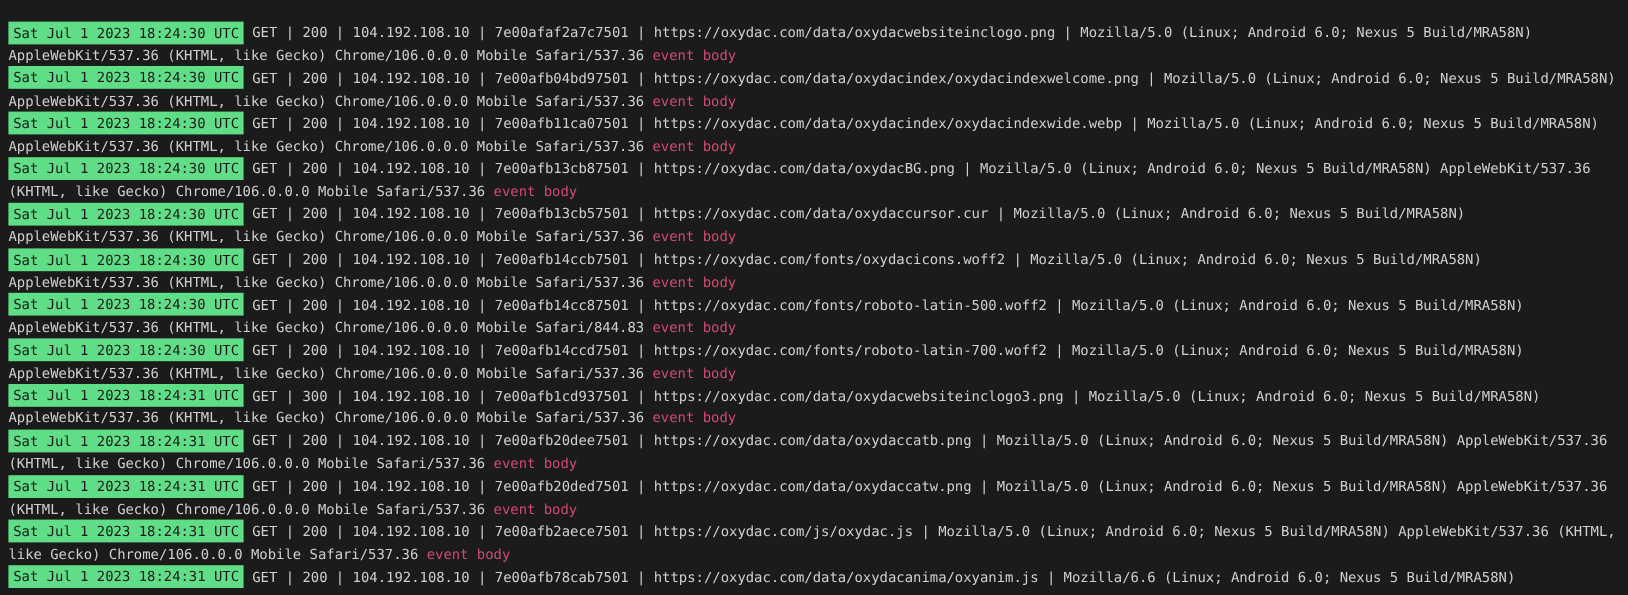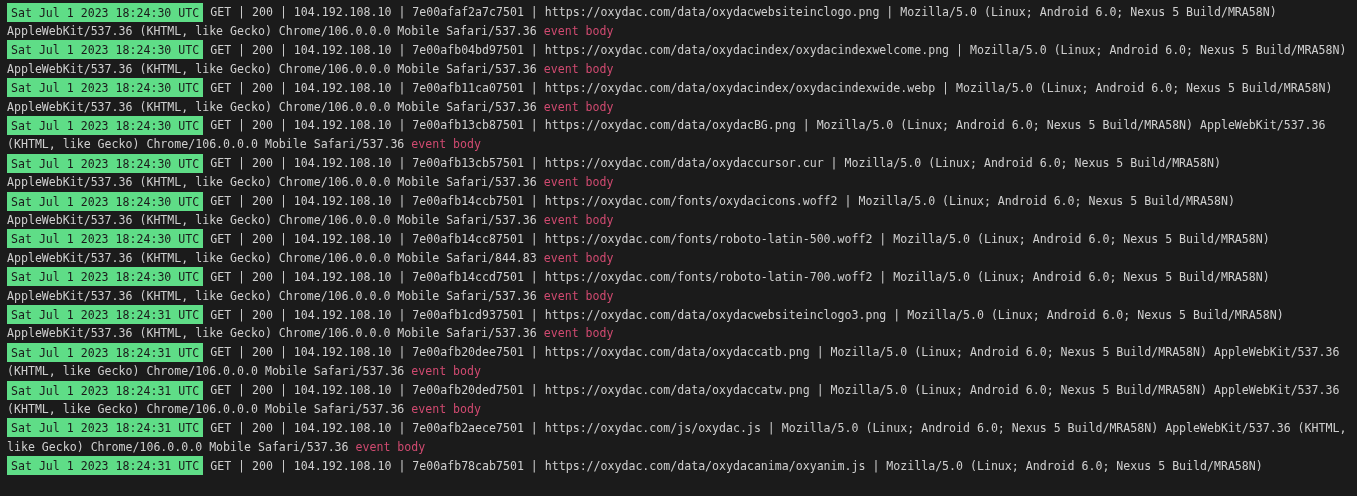--- a/index.html
+++ b/index.html
@@ -10,21 +10,21 @@
   body {
     width: 1357px;
     height: 496px;
     overflow: hidden;
   }
   .log {
     box-sizing: border-box;
     width: 1357px;
     height: 496px;
     overflow: hidden;
-    padding: 3px 7px 0 7px;
+    padding: 18px 7px 0 7px;
     font-family: "DejaVu Sans Mono", "Liberation Mono", monospace;
     font-size: 11.58px;
     line-height: 18.9px;
     color: var(--text, #cfcfcf);
   }
   .entry {
     white-space: pre-wrap;
     word-break: normal;
   }
   .ts {
@@ -50,22 +50,22 @@
     <div class="entry"><span class="ts">Sat Jul 1 2023 18:24:30 UTC</span><span class="tail"> GET | 200 | 104.192.108.10 | 7e00afb13cb87501 | https://oxydac.com/data/oxydacBG.png | Mozilla/5.0 (Linux; Android 6.0; Nexus 5 Build/MRA58N) AppleWebKit/537.36 (KHTML, like Gecko) Chrome/106.0.0.0 Mobile Safari/537.36 </span><span class="evt">event body</span></div>
 
     <div class="entry"><span class="ts">Sat Jul 1 2023 18:24:30 UTC</span><span class="tail"> GET | 200 | 104.192.108.10 | 7e00afb13cb57501 | https://oxydac.com/data/oxydaccursor.cur | Mozilla/5.0 (Linux; Android 6.0; Nexus 5 Build/MRA58N) AppleWebKit/537.36 (KHTML, like Gecko) Chrome/106.0.0.0 Mobile Safari/537.36 </span><span class="evt">event body</span></div>
 
     <div class="entry"><span class="ts">Sat Jul 1 2023 18:24:30 UTC</span><span class="tail"> GET | 200 | 104.192.108.10 | 7e00afb14ccb7501 | https://oxydac.com/fonts/oxydacicons.woff2 | Mozilla/5.0 (Linux; Android 6.0; Nexus 5 Build/MRA58N) AppleWebKit/537.36 (KHTML, like Gecko) Chrome/106.0.0.0 Mobile Safari/537.36 </span><span class="evt">event body</span></div>
 
     <div class="entry"><span class="ts">Sat Jul 1 2023 18:24:30 UTC</span><span class="tail"> GET | 200 | 104.192.108.10 | 7e00afb14cc87501 | https://oxydac.com/fonts/roboto-latin-500.woff2 | Mozilla/5.0 (Linux; Android 6.0; Nexus 5 Build/MRA58N) AppleWebKit/537.36 (KHTML, like Gecko) Chrome/106.0.0.0 Mobile Safari/844.83 </span><span class="evt">event body</span></div>
 
     <div class="entry"><span class="ts">Sat Jul 1 2023 18:24:30 UTC</span><span class="tail"> GET | 200 | 104.192.108.10 | 7e00afb14ccd7501 | https://oxydac.com/fonts/roboto-latin-700.woff2 | Mozilla/5.0 (Linux; Android 6.0; Nexus 5 Build/MRA58N) AppleWebKit/537.36 (KHTML, like Gecko) Chrome/106.0.0.0 Mobile Safari/537.36 </span><span class="evt">event body</span></div>
 
-    <div class="entry"><span class="ts">Sat Jul 1 2023 18:24:31 UTC</span><span class="tail"> GET | 200 | 104.192.108.10 | 7e00afb1cd937501 | https://oxydac.com/data/oxydacwebsiteinclogo3.png | Mozilla/5.0 (Linux; Android 6.0; Nexus 5 Build/MRA58N) AppleWebKit/537.36 (KHTML, like Gecko) Chrome/106.0.0.0 Mobile Safari/537.36 </span><span class="evt">event body</span></div>
+    <div class="entry"><span class="ts">Sat Jul 1 2023 18:24:31 UTC</span><span class="tail"> GET | 300 | 104.192.108.10 | 7e00afb1cd937501 | https://oxydac.com/data/oxydacwebsiteinclogo3.png | Mozilla/5.0 (Linux; Android 6.0; Nexus 5 Build/MRA58N) AppleWebKit/537.36 (KHTML, like Gecko) Chrome/106.0.0.0 Mobile Safari/537.36 </span><span class="evt">event body</span></div>
 
     <div class="entry"><span class="ts">Sat Jul 1 2023 18:24:31 UTC</span><span class="tail"> GET | 200 | 104.192.108.10 | 7e00afb20dee7501 | https://oxydac.com/data/oxydaccatb.png | Mozilla/5.0 (Linux; Android 6.0; Nexus 5 Build/MRA58N) AppleWebKit/537.36 (KHTML, like Gecko) Chrome/106.0.0.0 Mobile Safari/537.36 </span><span class="evt">event body</span></div>
 
     <div class="entry"><span class="ts">Sat Jul 1 2023 18:24:31 UTC</span><span class="tail"> GET | 200 | 104.192.108.10 | 7e00afb20ded7501 | https://oxydac.com/data/oxydaccatw.png | Mozilla/5.0 (Linux; Android 6.0; Nexus 5 Build/MRA58N) AppleWebKit/537.36 (KHTML, like Gecko) Chrome/106.0.0.0 Mobile Safari/537.36 </span><span class="evt">event body</span></div>
 
     <div class="entry"><span class="ts">Sat Jul 1 2023 18:24:31 UTC</span><span class="tail"> GET | 200 | 104.192.108.10 | 7e00afb2aece7501 | https://oxydac.com/js/oxydac.js | Mozilla/5.0 (Linux; Android 6.0; Nexus 5 Build/MRA58N) AppleWebKit/537.36 (KHTML, like Gecko) Chrome/106.0.0.0 Mobile Safari/537.36 </span><span class="evt">event body</span></div>
 
-    <div class="entry"><span class="ts">Sat Jul 1 2023 18:24:31 UTC</span><span class="tail"> GET | 200 | 104.192.108.10 | 7e00afb78cab7501 | https://oxydac.com/data/oxydacanima/oxyanim.js | Mozilla/5.0 (Linux; Android 6.0; Nexus 5 Build/MRA58N)</span><span class="evt"></span></div>
+    <div class="entry"><span class="ts">Sat Jul 1 2023 18:24:31 UTC</span><span class="tail"> GET | 200 | 104.192.108.10 | 7e00afb78cab7501 | https://oxydac.com/data/oxydacanima/oxyanim.js | Mozilla/6.6 (Linux; Android 6.0; Nexus 5 Build/MRA58N)</span><span class="evt"></span></div>
   </div>
 
 </body></html>

